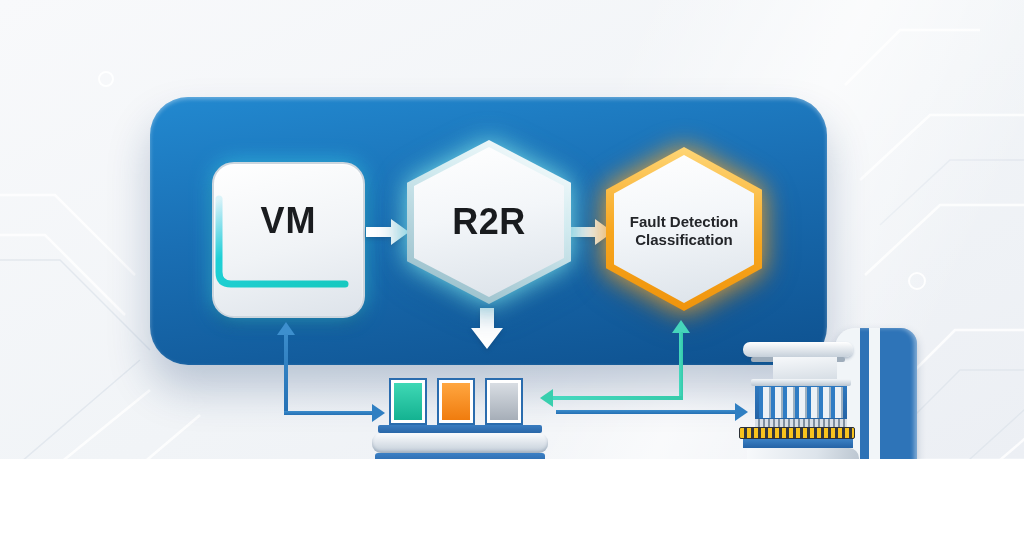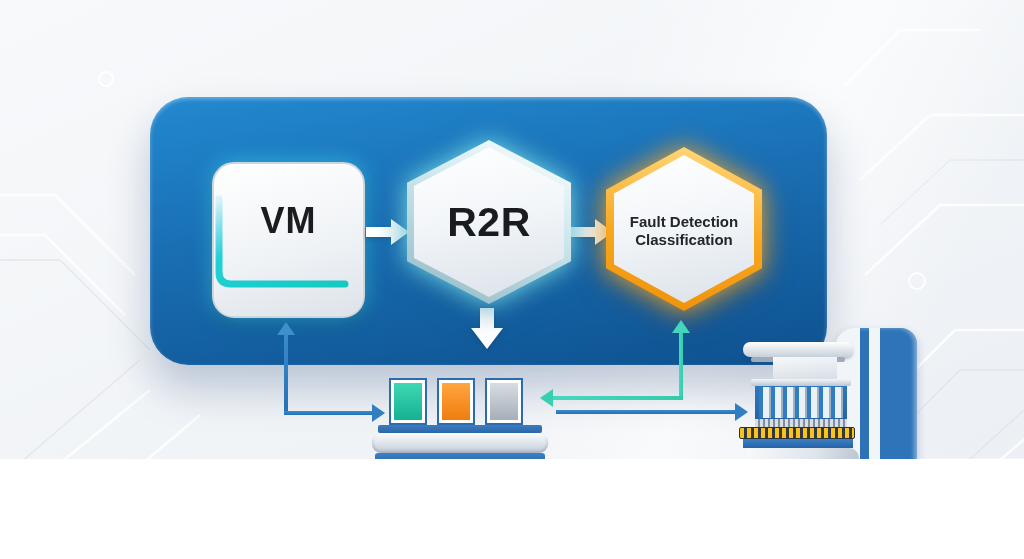--- a/index.html
+++ b/index.html
@@ -31,21 +31,21 @@
   .hexwrap.fdc{left:606px;top:147px;width:156px;height:164px;
     filter:drop-shadow(0 0 13px rgba(248,176,56,.9)) drop-shadow(0 6px 12px rgba(120,70,10,.35));}
   .hex{clip-path:polygon(50% 0%,100% 26%,100% 74%,50% 100%,0% 74%,0% 26%);}
   .hex-outer{position:relative;width:100%;height:100%;}
   .r2r .hex-outer{background:linear-gradient(205deg,#ffffff 0%,#d2ebf0 38%,#8fb7c4 100%);}
   .fdc .hex-outer{background:linear-gradient(185deg,#ffd97c 0%,#f7a61e 55%,#ef920a 100%);}
   .hex-inner{position:absolute;inset:7px;
     background:linear-gradient(170deg,#ffffff 0%,#f3f6f9 45%,#dbe2e9 100%);
     display:flex;flex-direction:column;align-items:center;justify-content:center;text-align:center;}
   .fdc .hex-inner{inset:8px;}
-  .hex-title{font-size:41px;font-weight:700;color:#191b1e;letter-spacing:.5px;}
+  .hex-title{font-size:36px;font-weight:700;color:#191b1e;letter-spacing:.5px;}
   .hex-sub{font-size:15px;font-weight:700;color:#232529;margin-top:3px;line-height:1.18;}
 
   
   .warr{position:absolute;filter:drop-shadow(0 2px 2px rgba(20,60,100,.35));}
 
   
   .line{position:absolute;}
   .l-blue{background:linear-gradient(#3b8ccb,#2470b4);}
   .l-teal{background:linear-gradient(90deg,#46d8bf,#35cbaa);}
   .tri{position:absolute;width:0;height:0;}

